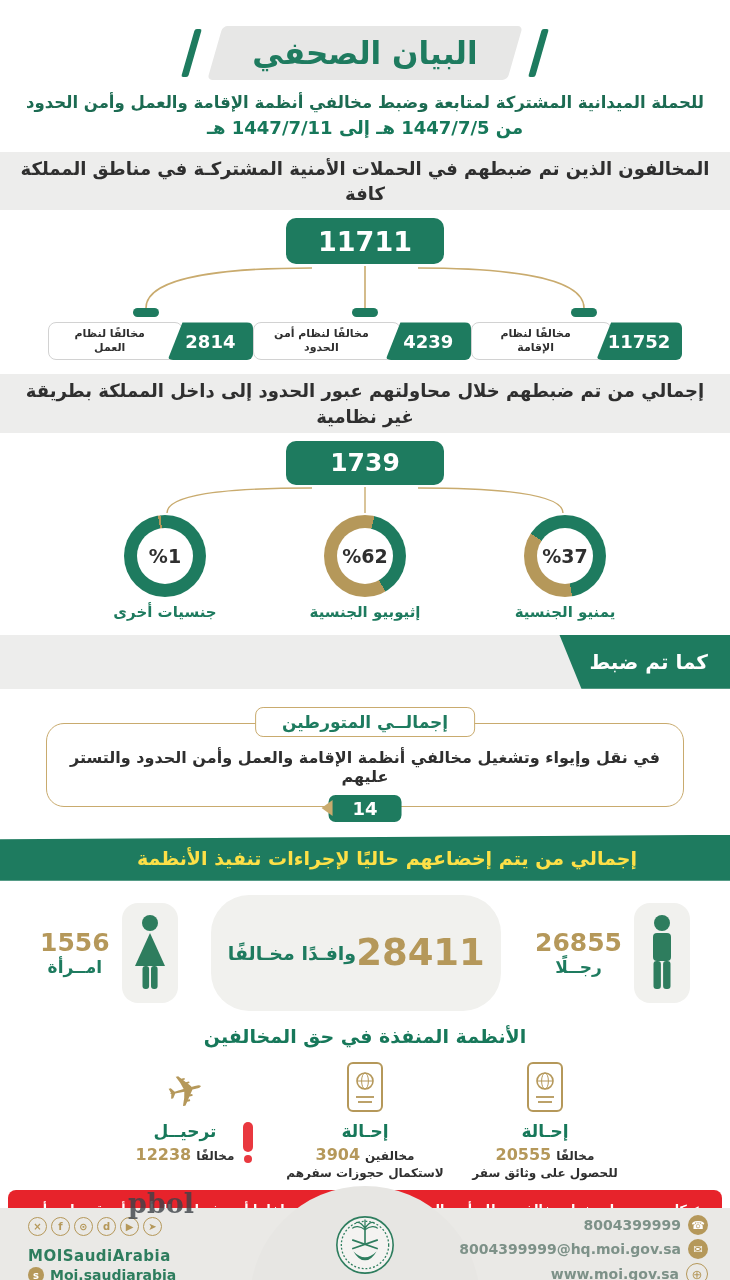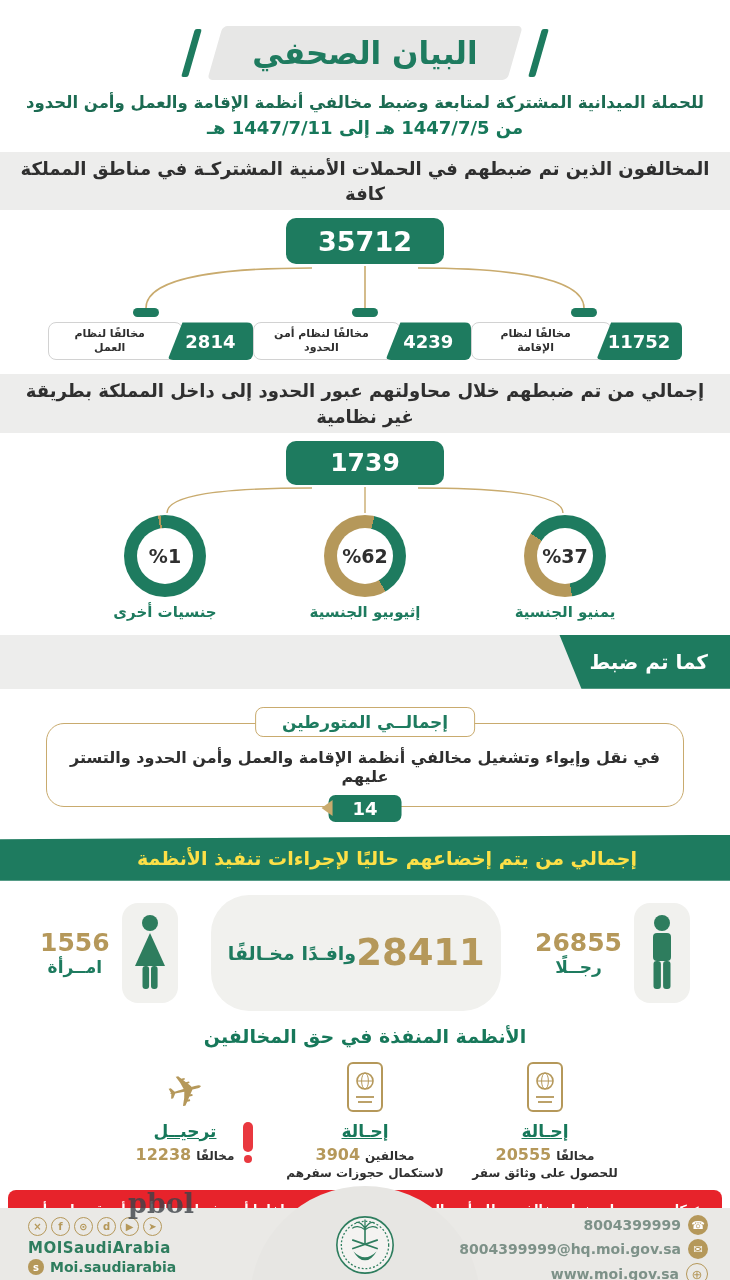--- a/index.html
+++ b/index.html
@@ -69,21 +69,21 @@
   .pblob{background:#f1f1ee;border-radius:38px;width:290px;height:116px;display:flex;flex-direction:row;
          align-items:center;justify-content:center;}
   .pblob .pnum{font-size:37px;}
   .pblob .plabel{font-size:19px;}
   
   .s6title{margin-top:14px;text-align:center;font-size:19px;font-weight:800;color:#17785a;direction:rtl;}
   .enf{display:flex;direction:rtl;justify-content:space-between;padding:10px 100px 0;}
   .ecol{width:170px;display:flex;flex-direction:column;align-items:center;text-align:center;}
   .eicon-wrap{height:56px;display:flex;align-items:flex-end;justify-content:center;}
   .plane{font-size:44px;color:#b5985a;transform:rotate(-14deg);line-height:1;}
-  .ename{margin-top:8px;font-size:17px;font-weight:800;color:#17785a;text-decoration:underline;}
+  .ename{margin-top:8px;font-size:17px;font-weight:800;color:#17785a;}
   .eval{margin-top:4px;display:flex;direction:rtl;gap:5px;align-items:baseline;justify-content:center;}
   .eval .v{color:#b5985a;font-size:16px;font-weight:800;}
   .eval .u{font-size:12px;font-weight:700;color:#2f2f2f;}
   .edesc{font-size:12px;font-weight:700;color:#2f2f2f;margin-top:2px;direction:rtl;}
   
   .warn{margin:10px 8px 0;background:#e7232b;border-radius:8px;padding:9px 14px;direction:rtl;text-align:center;
         color:#fff;font-size:12.6px;font-weight:700;line-height:1.75;}
   .warn p{margin:0;}
   .warn .bullet{font-size:9px;vertical-align:2px;padding-left:5px;}
   
@@ -95,21 +95,21 @@
   .wm-mark .dot{width:8px;height:8px;background:#e7232b;border-radius:50%;margin:3px auto 0;}
   
   .footer{position:absolute;left:0;right:0;bottom:0;height:72px;background:#eae9e6;}
   .footer .arch{position:absolute;left:50%;top:-22px;transform:translateX(-50%);width:230px;height:230px;
                 border-radius:50%;background:#e7e6e3;}
   .emblem{position:absolute;left:50%;top:5px;transform:translateX(-50%);}
   .social{position:absolute;left:28px;top:9px;}
   .soc-row{display:flex;gap:4px;}
   .soc{width:17px;height:17px;border:1.3px solid #b5985a;border-radius:50%;color:#b5985a;font-size:10px;
        display:flex;align-items:center;justify-content:center;font-weight:700;line-height:1;}
-  .handle{margin-top:3px;font-size:15px;font-weight:700;color:#2e7d5e;letter-spacing:.5px;}
+  .handle{margin-top:11px;font-size:15px;font-weight:700;color:#2e7d5e;letter-spacing:.5px;}
   .snaprow{margin-top:2px;display:flex;align-items:center;gap:6px;}
   .snapicon{width:16px;height:16px;background:#b5985a;border-radius:50%;color:#fff;font-size:10px;font-weight:800;
             display:flex;align-items:center;justify-content:center;}
   .snaphandle{font-size:14px;font-weight:700;color:#2e7d5e;}
   .contact{position:absolute;right:22px;top:7px;display:flex;flex-direction:column;gap:4px;align-items:flex-end;}
   .crow{display:flex;align-items:center;gap:7px;}
   .ctext{font-size:14px;font-weight:700;color:#7d9188;}
   .cicon{width:20px;height:20px;border-radius:50%;background:#b5985a;color:#fff;font-size:11px;
          display:flex;align-items:center;justify-content:center;}
   .cicon.outline{background:transparent;border:1.4px solid #b5985a;color:#b5985a;font-size:13px;}
@@ -126,21 +126,21 @@
       <span class="title">البيان الصحفي</span>
     </div>
     <span class="slash"></span>
   </div>
   <div class="sub1">للحملة الميدانية المشتركة لمتابعة وضبط مخالفي أنظمة الإقامة والعمل وأمن الحدود</div>
   <div class="sub2">من 1447/7/5 هـ إلى 1447/7/11 هـ</div>
 
   <div class="band">
     <span>المخالفون الذين تم ضبطهم في الحملات الأمنية المشتركـة في مناطق المملكة كافة</span>
   </div>
-  <div class="bigbox">35712</div>
+  <div class="bigbox">11711</div>
   <svg class="connect" width="730" height="58" viewBox="0 0 730 58">
     <path d="M365,2 V44" stroke="#c9ab6e" stroke-width="1.6" fill="none"></path>
     <path d="M312,4 C240,4 146,10 146,44" stroke="#c9ab6e" stroke-width="1.6" fill="none"></path>
     <path d="M418,4 C490,4 584,10 584,44" stroke="#c9ab6e" stroke-width="1.6" fill="none"></path>
     <rect x="133" y="44" width="26" height="9" rx="4.5" fill="#1e7b5f"></rect>
     <rect x="352" y="44" width="26" height="9" rx="4.5" fill="#1e7b5f"></rect>
     <rect x="571" y="44" width="26" height="9" rx="4.5" fill="#1e7b5f"></rect>
   </svg>
   <div class="stats">
     <div class="stat">

